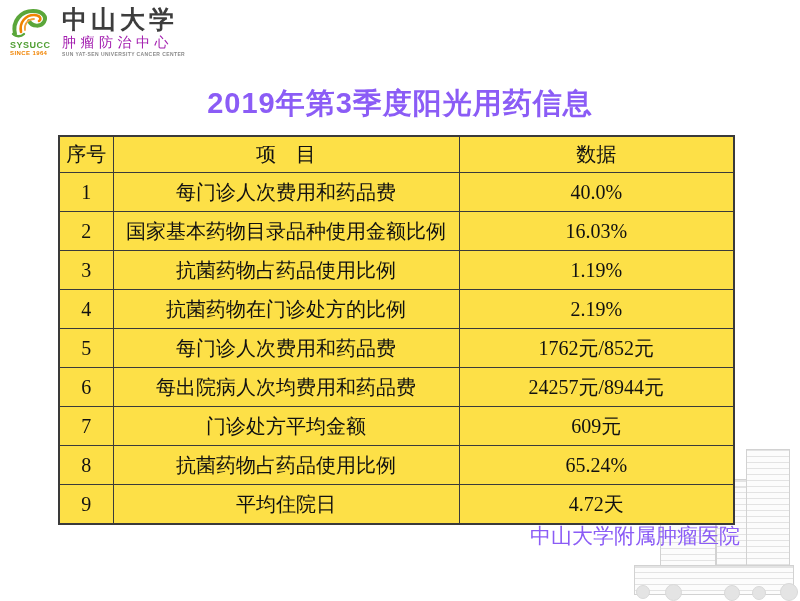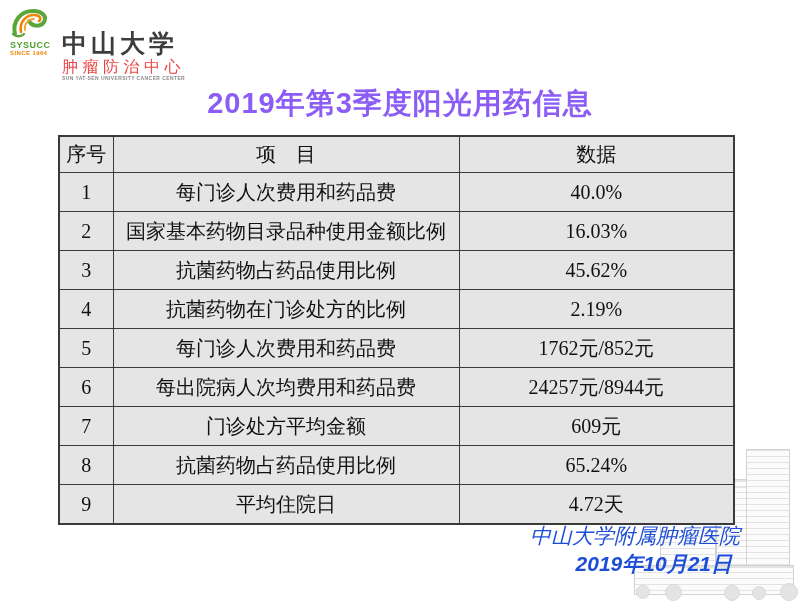--- a/index.html
+++ b/index.html
@@ -6,43 +6,43 @@
   .slide{
     position:relative;width:800px;height:601px;background:#ffffff;
     overflow:hidden;font-family:"Liberation Sans",sans-serif;
   }
 
   
   .logo{position:absolute;left:10px;top:7px;display:flex;align-items:flex-start;z-index:3;}
   .logo-left{display:flex;flex-direction:column;align-items:flex-start;width:46px;}
   .sysucc{color:#4f9e32;font-weight:bold;font-size:9px;letter-spacing:.5px;margin-top:1px;}
   .since{color:#f08300;font-weight:bold;font-size:6px;letter-spacing:.4px;}
-  .logo-right{margin-left:6px;display:flex;flex-direction:column;margin-top:24px;}
+  .logo-right{margin-left:6px;display:flex;flex-direction:column;}
   .uni{font-family:"Liberation Serif",serif;font-weight:bold;font-size:25px;line-height:26px;color:#3d3d3d;letter-spacing:4px;}
-  .center{font-size:16px;color:#ef4444;letter-spacing:4.5px;line-height:17px;margin-top:1px;}
+  .center{font-size:14px;color:#a21caf;letter-spacing:4.5px;line-height:17px;margin-top:1px;}
   .eng{font-size:5px;color:#8a8a8a;letter-spacing:.4px;font-weight:bold;}
 
   
   .title{
     position:absolute;left:0;top:84px;width:800px;margin:0;text-align:center;
     font-size:29px;font-weight:bold;color:#8b5cf6;letter-spacing:1px;z-index:2;
   }
 
   
   table.data-table{
     position:absolute;left:58px;top:135px;width:675px;z-index:2;
     border-collapse:collapse;table-layout:fixed;background:#fff;
     font-family:"Liberation Serif","DejaVu Serif",serif;font-size:20px;color:#111;
   }
   .data-table col.c1{width:54px;}
   .data-table col.c2{width:346px;}
   .data-table col.c3{width:275px;}
   .data-table th,.data-table td{
     border:1.4px solid #3a3a3a;text-align:center;vertical-align:middle;
-    padding:0;background:#e5e5e5;font-weight:normal;
+    padding:0;background:#fde047;font-weight:normal;
   }
   .data-table th{height:35px;}
   .data-table td{height:38px;}
   .data-table{border:2px solid #3a3a3a;}
 
   
   .building{position:absolute;right:0;bottom:0;width:170px;height:165px;z-index:1;opacity:.75;}
   .bldg{
     position:absolute;border:1px solid #c4c4c4;
     background:
@@ -54,21 +54,21 @@
   .b3{right:84px;bottom:26px;width:54px;height:62px;}
   .b4{right:6px;bottom:6px;width:158px;height:28px;}
   .tree{position:absolute;border-radius:50%;background:#dcdcdc;border:1px solid #cccccc;}
   .t1{right:2px;bottom:0;width:16px;height:16px;}
   .t2{right:60px;bottom:0;width:14px;height:14px;}
   .t3{right:118px;bottom:0;width:15px;height:15px;}
   .t4{right:150px;bottom:2px;width:12px;height:12px;}
   .t5{right:34px;bottom:1px;width:12px;height:12px;}
 
   
-  .footer{position:absolute;right:60px;top:522px;text-align:right;z-index:4;color:#1d4ed8;font-style:italic;}
+  .footer{position:absolute;right:60px;top:522px;text-align:right;z-index:4;color:#8b5cf6;}
   .hospital{font-family:"Liberation Serif","DejaVu Serif",serif;font-size:21px;line-height:28px;}
   .date{font-size:21px;font-weight:bold;line-height:28px;padding-right:8px;}
 </style>
 </head>
 <body>
 
 <div class="slide">
 
   <div class="logo">
     <div class="logo-left">
@@ -110,21 +110,21 @@
         <td>40.0%</td>
       </tr>
       <tr>
         <td>2</td>
         <td>国家基本药物目录品种使用金额比例</td>
         <td>16.03%</td>
       </tr>
       <tr>
         <td>3</td>
         <td>抗菌药物占药品使用比例</td>
-        <td>45.62%</td>
+        <td>1.19%</td>
       </tr>
       <tr>
         <td>4</td>
         <td>抗菌药物在门诊处方的比例</td>
         <td>2.19%</td>
       </tr>
       <tr>
         <td>5</td>
         <td>每门诊人次费用和药品费</td>
         <td>1762元/852元</td>
@@ -159,16 +159,15 @@
     <div class="bldg b4"></div>
     <div class="tree t1"></div>
     <div class="tree t2"></div>
     <div class="tree t3"></div>
     <div class="tree t4"></div>
     <div class="tree t5"></div>
   </div>
 
   <div class="footer">
     <div class="hospital">中山大学附属肿瘤医院</div>
-    <div class="date">2019年10月21日</div>
   </div>
 
 </div>
 
 </body></html>

